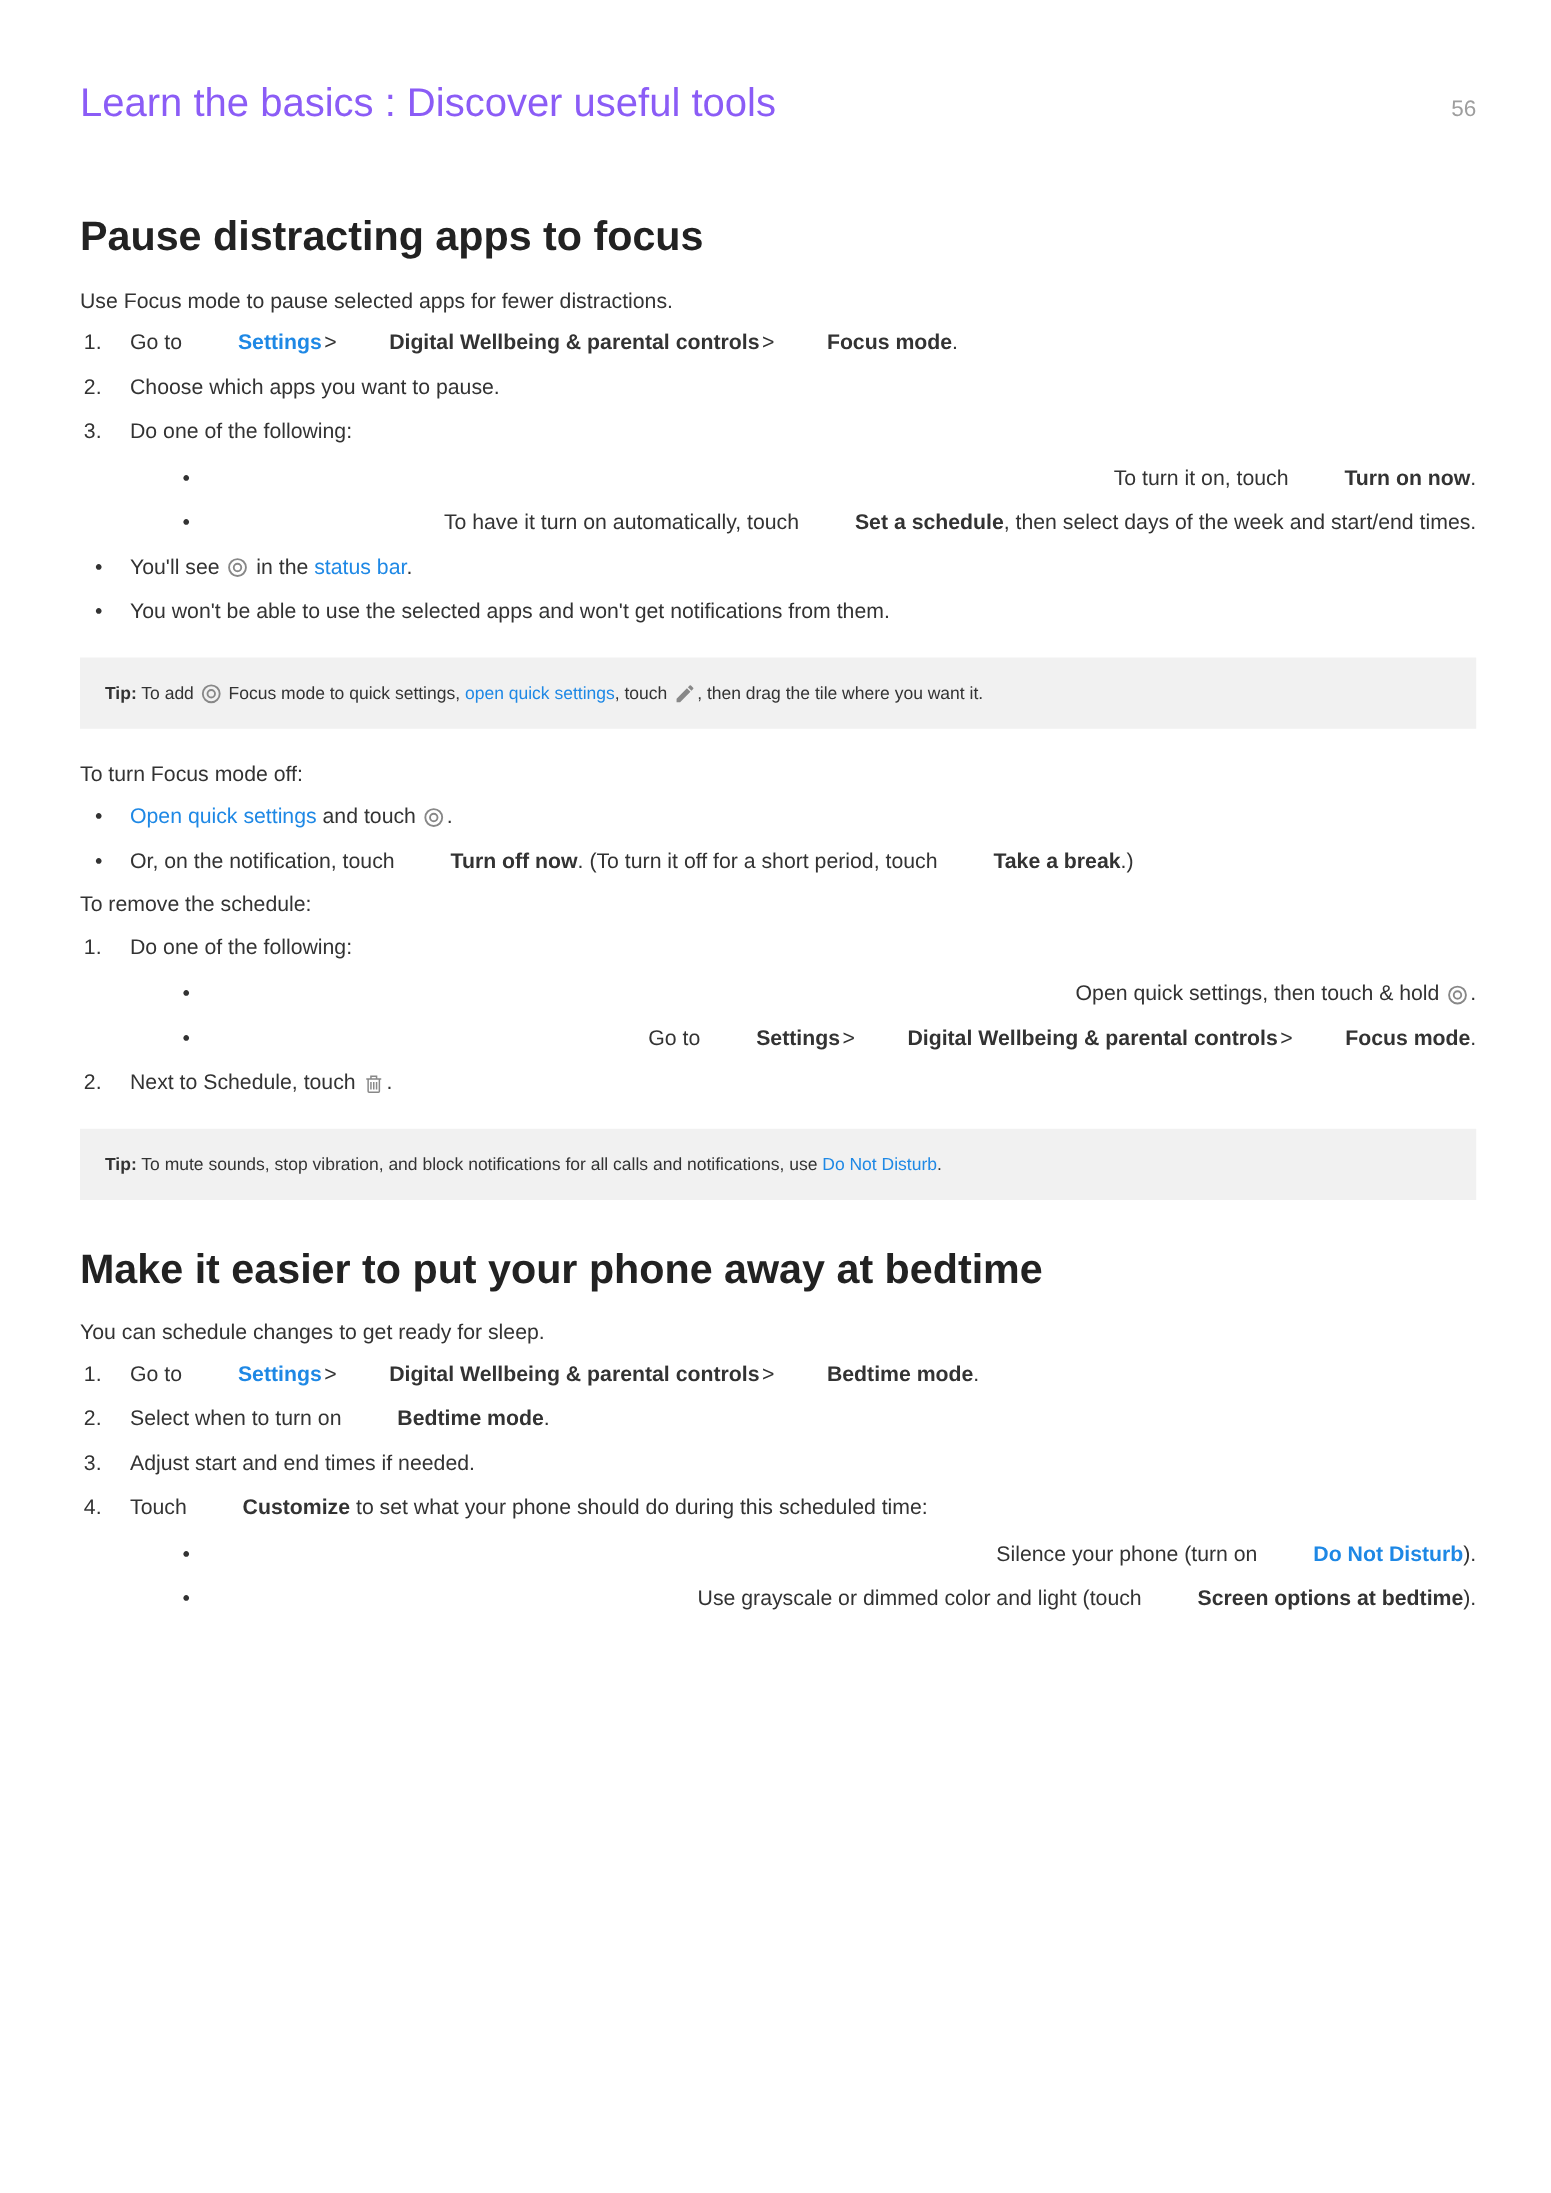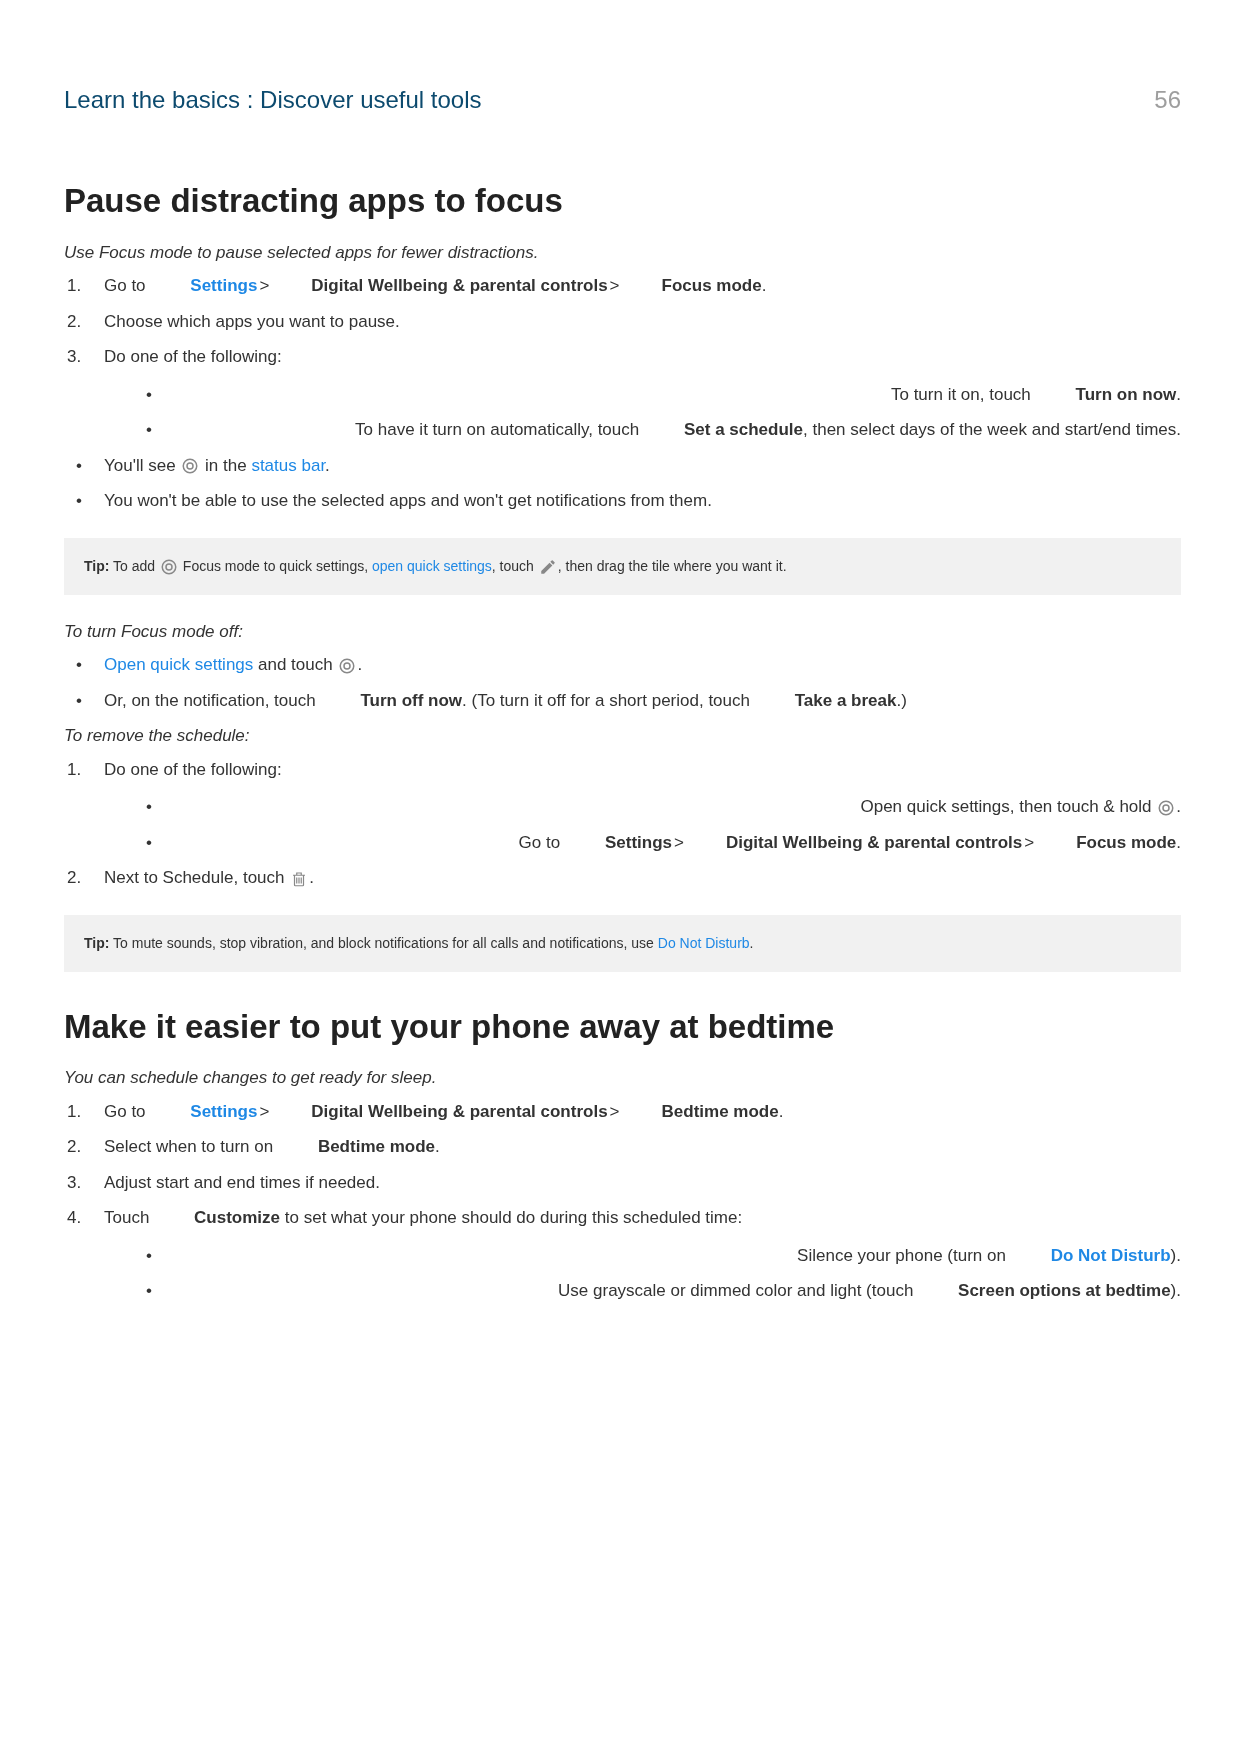--- a/index.html
+++ b/index.html
@@ -18,37 +18,36 @@
     box-sizing: border-box;
   }
   .page-header {
     display: flex;
     justify-content: space-between;
     align-items: baseline;
     border-bottom: none;
     margin-bottom: 58px;
   }
   .breadcrumb {
-    color: #0c4a6e;
-    font-size: 24px;
+    color: #8b5cf6;
+    font-size: 32px;
     font-weight: 400;
-    margin-top: 24px;
   }
   .page-number {
     color: #9e9e9e;
-    font-size: 24px;
+    font-size: 18px;
     font-weight: 400;
   }
   h2 {
     font-size: 33px;
     font-weight: 700;
     color: #222;
     margin: 0 0 14px 0;
   }
-  p { margin: 0 0 8px 0; font-style: italic; }
+  p { margin: 0 0 8px 0; }
   ol {
     list-style: decimal;
     padding-left: 0;
     margin: 4px 0 10px 0;
   }
   ol > li {
     margin-left: 22px;
     padding-left: 18px;
     margin-bottom: 10px;
   }

